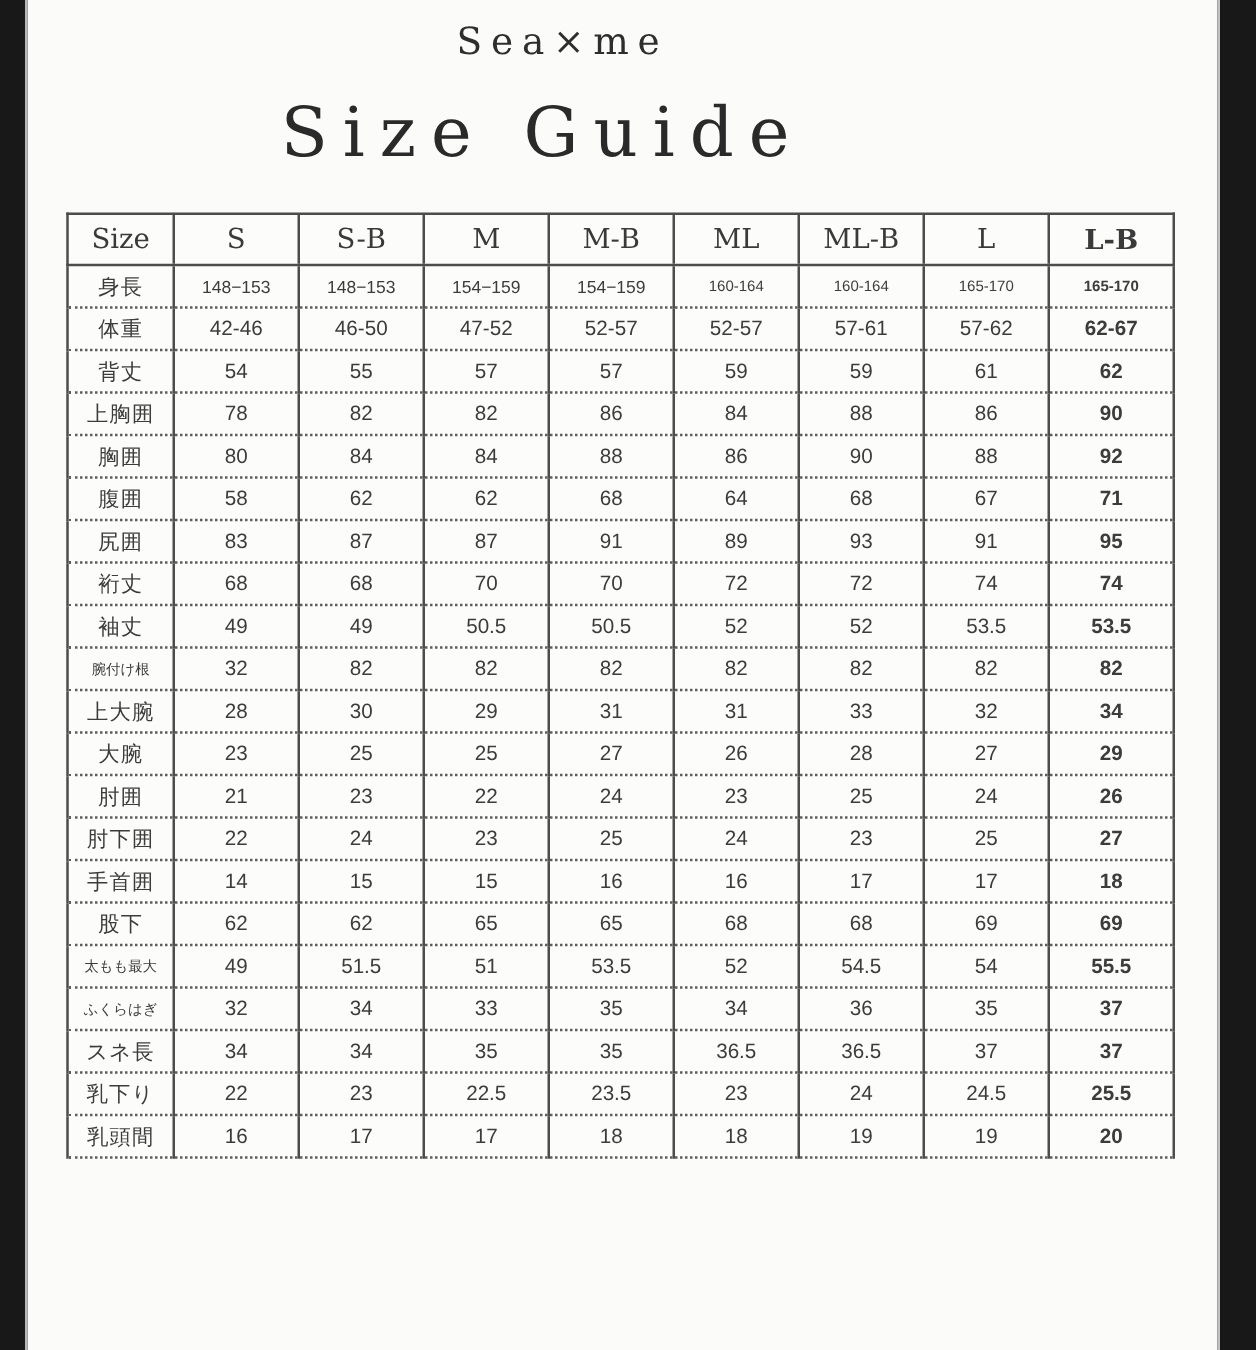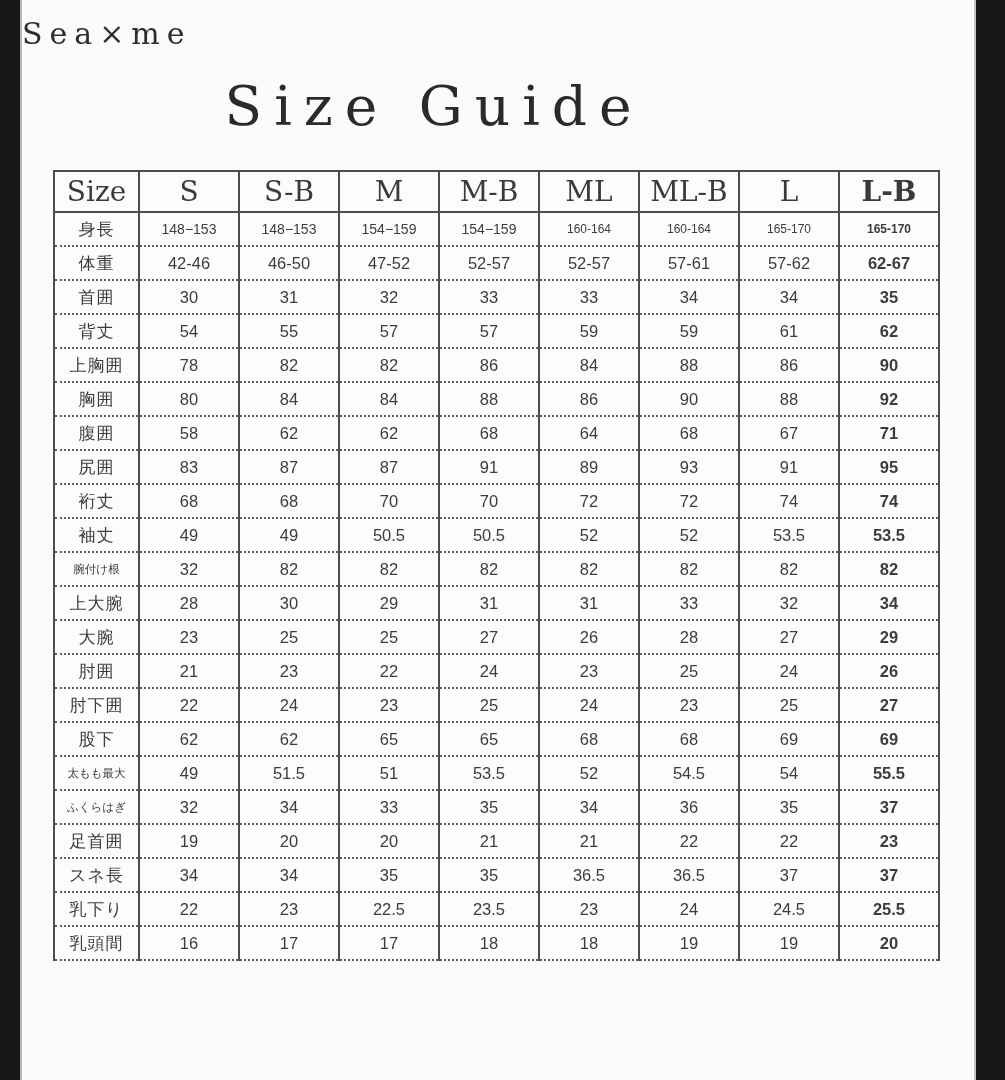--- a/index.html
+++ b/index.html
@@ -8,20 +8,21 @@
     background:#fbfbfa; overflow:hidden;
     font-family:"Liberation Sans", sans-serif;
     color:#3c3c3c;
   }
   .side-bar { position:absolute; top:0; height:1080px; background:#181818; }
   .side-bar.left  { left:0; width:20px; border-right:2px solid #b8b8b8; }
   .side-bar.right { right:0; width:29px; border-left:2px solid #c2c2c2; }
 
   .brand {
     position:absolute; top:16px; left:22px; width:856px;
+    text-align:center;
     font-family:"DejaVu Serif", "Liberation Serif", serif;
     font-size:30px; letter-spacing:7px; color:#2e2e2e;
   }
   .page-title {
     position:absolute; top:74px; left:22px; width:824px;
     text-align:center;
     font-family:"DejaVu Serif", "Liberation Serif", serif;
     font-size:55px; letter-spacing:12px; color:#2a2a2a;
   }
 
@@ -34,21 +35,21 @@
     border-left:2px solid #4c4c4c;
     text-align:center; vertical-align:middle;
     padding:0; overflow:hidden; white-space:nowrap;
   }
   .size-table th:last-child, .size-table td:last-child { border-right:2px solid #4c4c4c;font-weight:bold; }
   .size-table thead th {
     border-top:2px solid #4c4c4c;
     border-bottom:2px solid #4c4c4c;
     height:39px;
     font-family:"DejaVu Serif", "Liberation Serif", serif;
-    font-weight:normal; font-size:28px; color:#3a3a3a;
+    font-weight:normal; font-size:22px; color:#3a3a3a;
   }
   .size-table col.label-col { width:85px; }
   .size-table tbody td {
     border-bottom:2px dotted #5e5e5e;
     height:32px; font-size:16.5px; color:#3c3c3c;
   }
   .size-table tbody td.label { font-size:17px; letter-spacing:1px; }
   .size-table tbody td.label.small-label { font-size:11.5px; letter-spacing:0; }
   .size-table tbody td.h-big   { font-size:14px;margin-top:35px; }
   .size-table tbody td.h-small { font-size:12px;margin-left:36px; }
@@ -96,31 +97,20 @@
         <td>42-46</td>
         <td>46-50</td>
         <td>47-52</td>
         <td>52-57</td>
         <td>52-57</td>
         <td>57-61</td>
         <td>57-62</td>
         <td>62-67</td>
       </tr>
       <tr>
-        <td class="label">首囲</td>
-        <td>30</td>
-        <td>31</td>
-        <td>32</td>
-        <td>33</td>
-        <td>33</td>
-        <td>34</td>
-        <td>34</td>
-        <td>35</td>
-      </tr>
-      <tr>
         <td class="label">背丈</td>
         <td>54</td>
         <td>55</td>
         <td>57</td>
         <td>57</td>
         <td>59</td>
         <td>59</td>
         <td>61</td>
         <td>62</td>
       </tr>
@@ -239,20 +229,31 @@
         <td>22</td>
         <td>24</td>
         <td>23</td>
         <td>25</td>
         <td>24</td>
         <td>23</td>
         <td>25</td>
         <td>27</td>
       </tr>
       <tr>
+        <td class="label">手首囲</td>
+        <td>14</td>
+        <td>15</td>
+        <td>15</td>
+        <td>16</td>
+        <td>16</td>
+        <td>17</td>
+        <td>17</td>
+        <td>18</td>
+      </tr>
+      <tr>
         <td class="label">股下</td>
         <td>62</td>
         <td>62</td>
         <td>65</td>
         <td>65</td>
         <td>68</td>
         <td>68</td>
         <td>69</td>
         <td>69</td>
       </tr>
@@ -272,31 +273,20 @@
         <td>32</td>
         <td>34</td>
         <td>33</td>
         <td>35</td>
         <td>34</td>
         <td>36</td>
         <td>35</td>
         <td>37</td>
       </tr>
       <tr>
-        <td class="label">足首囲</td>
-        <td>19</td>
-        <td>20</td>
-        <td>20</td>
-        <td>21</td>
-        <td>21</td>
-        <td>22</td>
-        <td>22</td>
-        <td>23</td>
-      </tr>
-      <tr>
         <td class="label">スネ長</td>
         <td>34</td>
         <td>34</td>
         <td>35</td>
         <td>35</td>
         <td>36.5</td>
         <td>36.5</td>
         <td>37</td>
         <td>37</td>
       </tr>

